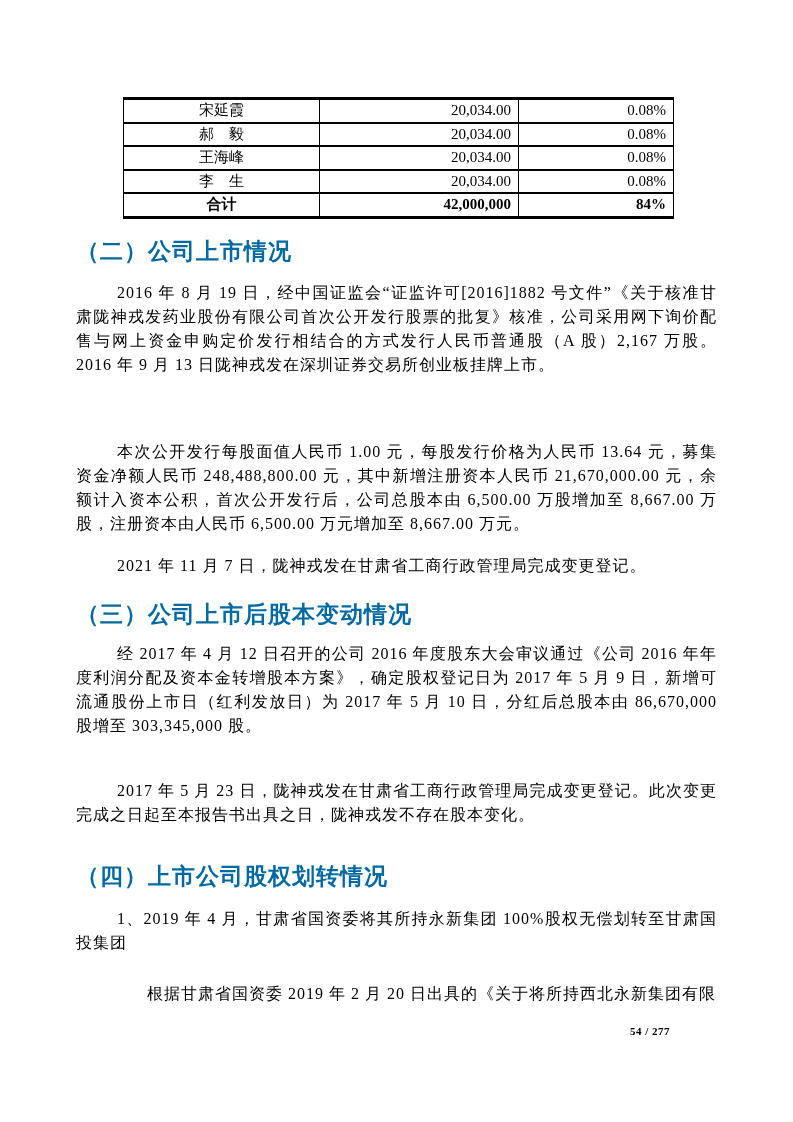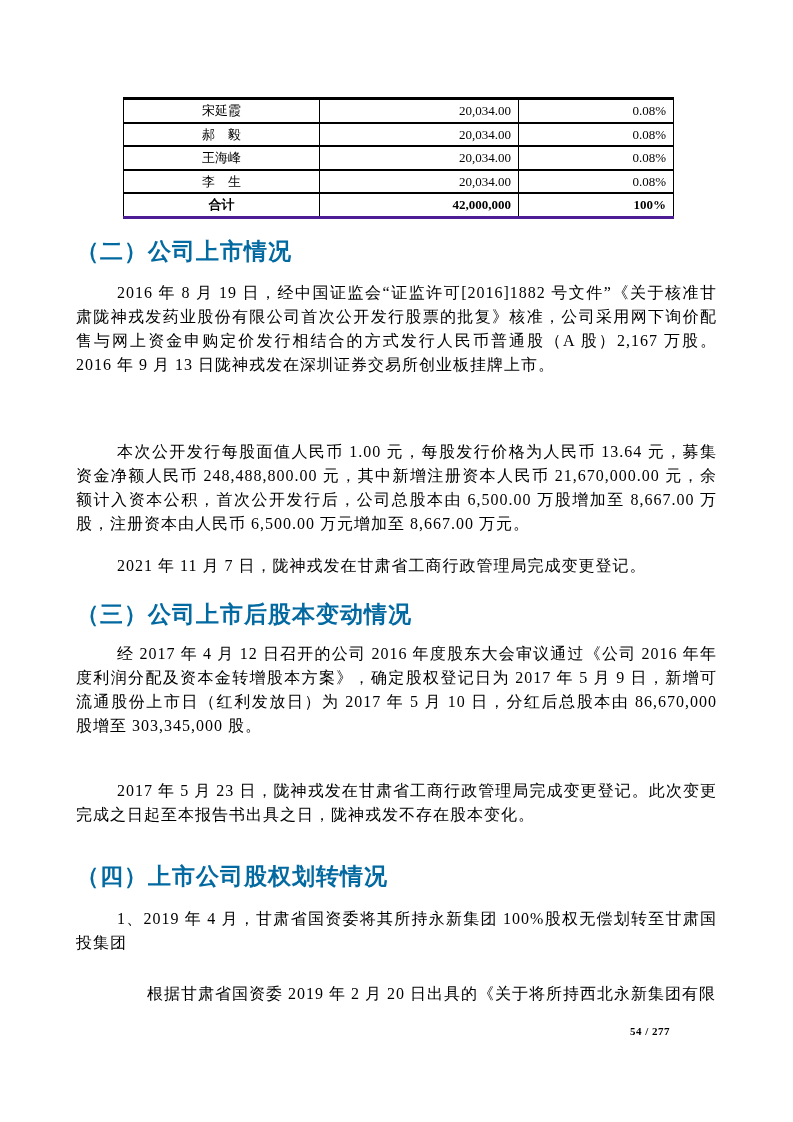--- a/index.html
+++ b/index.html
@@ -11,22 +11,22 @@
     font-family:"Liberation Serif","DejaVu Serif",serif;
     color:#000;
     overflow:hidden;
   }
   
   table.holders{
     position:absolute;left:123px;top:97px;
     width:551px;
     border-collapse:collapse;
     border-top:3px solid #000;
-    border-bottom:3px solid #4c1d95;
-    font-size:13px;
+    border-bottom:3px solid #000000;
+    font-size:15px;
   }
   table.holders td{
     border:1.5px solid #000;
     border-top-width:2px;border-bottom-width:2px;
     height:21.5px;
     padding:0 7px;
     line-height:21px;
     vertical-align:middle;
     background:#fff;
   }
@@ -84,21 +84,21 @@
         <td class="c-ratio">0.08%</td>
       </tr>
       <tr>
         <td class="c-name">李　生</td>
         <td class="c-amount">20,034.00</td>
         <td class="c-ratio">0.08%</td>
       </tr>
       <tr class="total">
         <td class="c-name">合计</td>
         <td class="c-amount">42,000,000</td>
-        <td class="c-ratio">100%</td>
+        <td class="c-ratio">84%</td>
       </tr>
     </tbody>
   </table>
 
   <div class="sec-heading" style="top:240px">（二）公司上市情况</div>
 
   <div class="para" style="top:281px">2016 年 8 月 19 日，经中国证监会“证监许可[2016]1882 号文件”《关于核准甘肃陇神戎发药业股份有限公司首次公开发行股票的批复》核准，公司采用网下询价配售与网上资金申购定价发行相结合的方式发行人民币普通股（A 股）2,167 万股。2016 年 9 月 13 日陇神戎发在深圳证券交易所创业板挂牌上市。</div>
 
   <div class="para" style="top:440px">本次公开发行每股面值人民币 1.00 元，每股发行价格为人民币 13.64 元，募集资金净额人民币 248,488,800.00 元，其中新增注册资本人民币 21,670,000.00 元，余额计入资本公积，首次公开发行后，公司总股本由 6,500.00 万股增加至 8,667.00 万股，注册资本由人民币 6,500.00 万元增加至 8,667.00 万元。</div>
 

